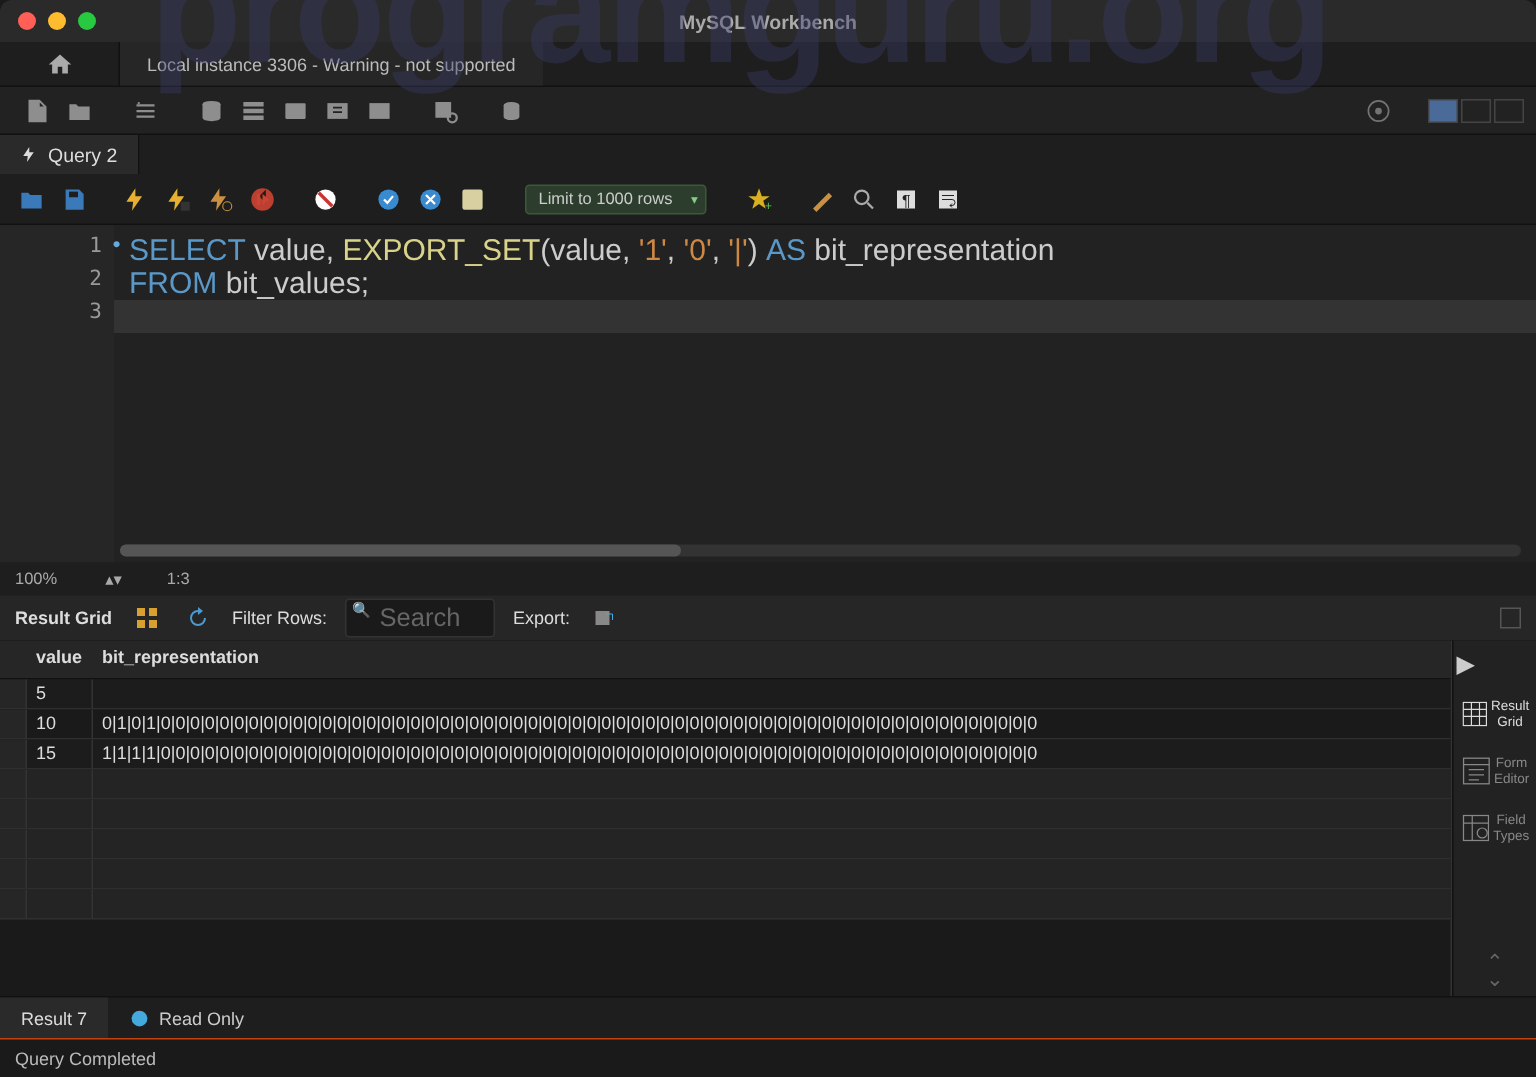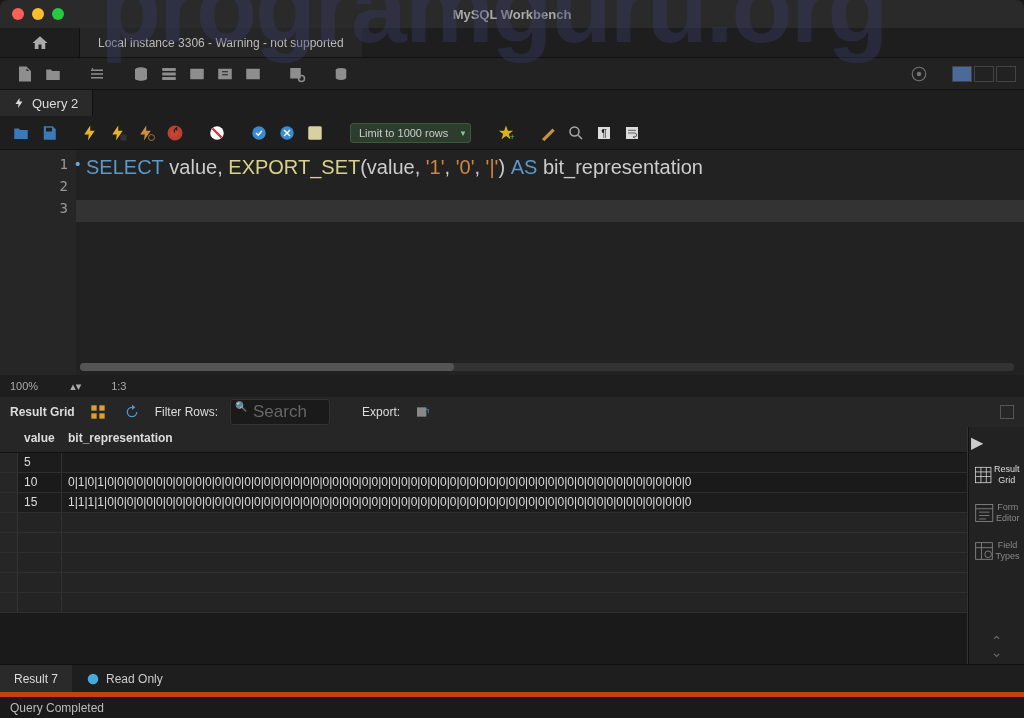--- a/index.html
+++ b/index.html
@@ -55,21 +55,21 @@
 .gr.blank { background:#242424;}
 .side { width:56px; background:#222; border-left:1px solid #111; display:flex; flex-direction:column; align-items:center; padding-top:6px; gap:8px;}
 .side-btn { width:46px; display:flex; flex-direction:row; align-items:center; gap:2px; padding:4px 0; font-size:9px; color:#888; text-align:center; line-height:1.2;}
 .side-btn.active { color:#ddd;}
 .side-btn svg { fill:currentColor;}
 .side-sep { margin-top:auto; color:#666; font-size:14px; display:flex; flex-direction:column; gap:-2px; line-height:0.8; padding-bottom:6px;}
 .result-tabs { height:28px; background:#1e1e1e; display:flex; align-items:stretch; border-top:1px solid #111;}
 .result-tab { background:#2a2a2a; padding:0 14px; display:flex; align-items:center; font-size:12px; color:#ddd;}
 .ro { padding:0 14px; display:flex; align-items:center; font-size:12px; color:#ccc; gap:6px;}
 .ro svg { fill:#5ac;}
-.footer { height:26px; background:#1a1a1a; border-top:5px solid #c2410c; display:flex; align-items:center; padding:0 10px; font-size:12px; color:#bbb;}
+.footer { height:26px; background:#1a1a1a; border-top:1px solid #c2410c; display:flex; align-items:center; padding:0 10px; font-size:12px; color:#bbb;}
 .panel-btns { display:flex; gap:2px;}
 .panel-btns div { width:20px; height:16px; border:1px solid #444; background:#222;}
 .panel-btns div.on { background:#4a6a9a;}
 .cursor-line { background:#333; position:absolute; left:0; right:0; height:22px; top:50px;}
 </style>
 </head>
 <body>
 
 <div class="titlebar">
   <div class="traffic">
@@ -284,20 +284,21 @@
 
 <div class="editor-area">
   <div class="gutter">
     <div class="line-no active">1</div>
     <div class="line-no">2</div>
     <div class="line-no">3</div>
   </div>
   <div class="source">
     <div class="cursor-line"></div>
     <div style="position:relative;z-index:1"><span class="kw">SELECT</span><span> value, </span><span class="fn">EXPORT_SET</span><span>(value, </span><span class="str">'1'</span><span>, </span><span class="str">'0'</span><span>, </span><span class="str">'|'</span><span>) </span><span class="kw">AS</span><span> bit_representation</span></div>
+    <div style="position:relative;z-index:1"><span class="kw">FROM</span><span> bit_values;</span></div>
     <div style="position:relative;z-index:1"> </div>
   </div>
   <div class="scroller">
       <div class="thumb"></div>
     </div>
 </div>
 
 <div class="editor-status">
   <span>100%</span>
   <span class="arrows">▴▾</span>
@@ -315,21 +316,21 @@
         <rect x="14" y="14" width="8" height="8" fill="#d8a030"></rect>
       </svg>
     </span>
   <span class="et-icon">
       <svg width="16" height="16" viewBox="0 0 24 24">
         <path fill="#4a9ad0" d="M12 4a8 8 0 108 8h-2a6 6 0 11-6-6v3l5-4-5-4v3z"></path>
       </svg>
     </span>
   <span>Filter Rows:</span>
   <span class="search"><span>Search</span></span>
-  <span style="margin-left:20px">Export:</span>
+  <span style="">Export:</span>
   <span class="et-icon">
       <svg width="16" height="16" viewBox="0 0 24 24">
         <rect x="3" y="5" width="14" height="14" fill="#888"></rect>
         <path d="M14 8h6v6" stroke="#4ad" fill="none"></path>
       </svg>
     </span>
   <span style="margin-left:auto;width:14px;height:14px;border:1px solid #555"></span>
 </div>
 
 <div class="grid-wrap">

